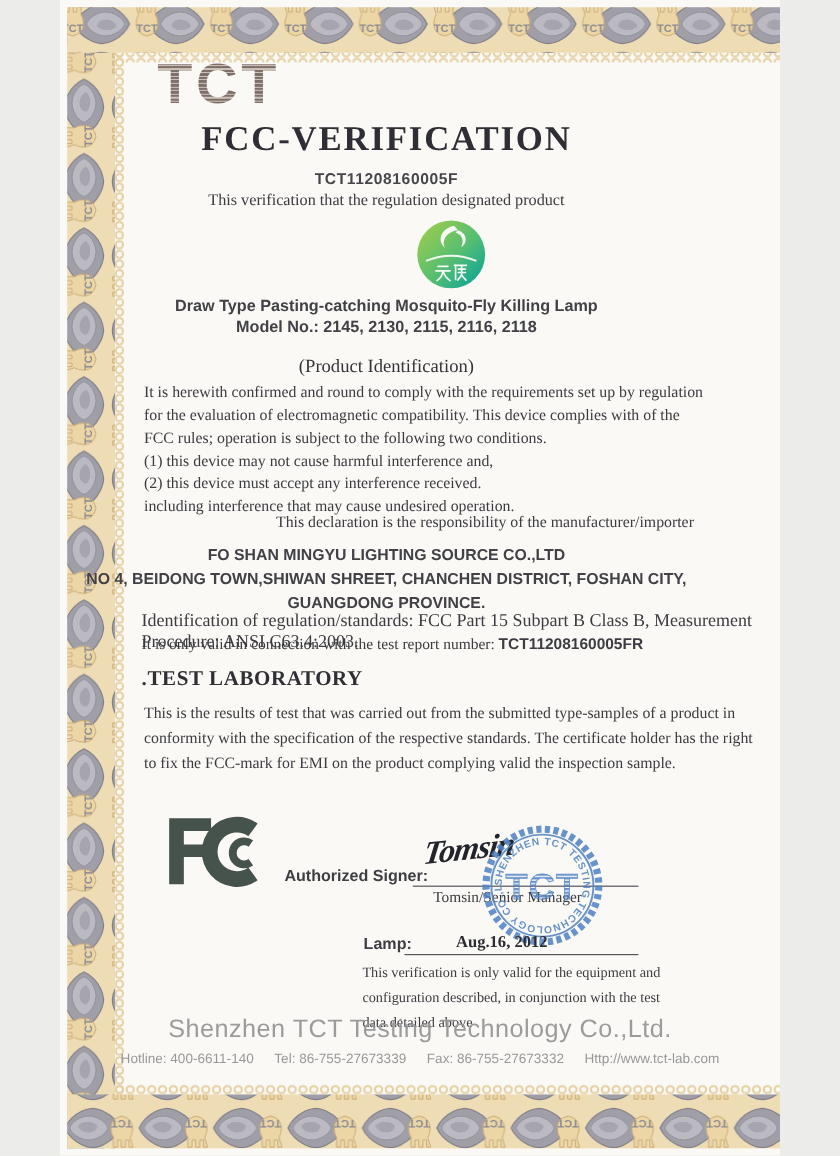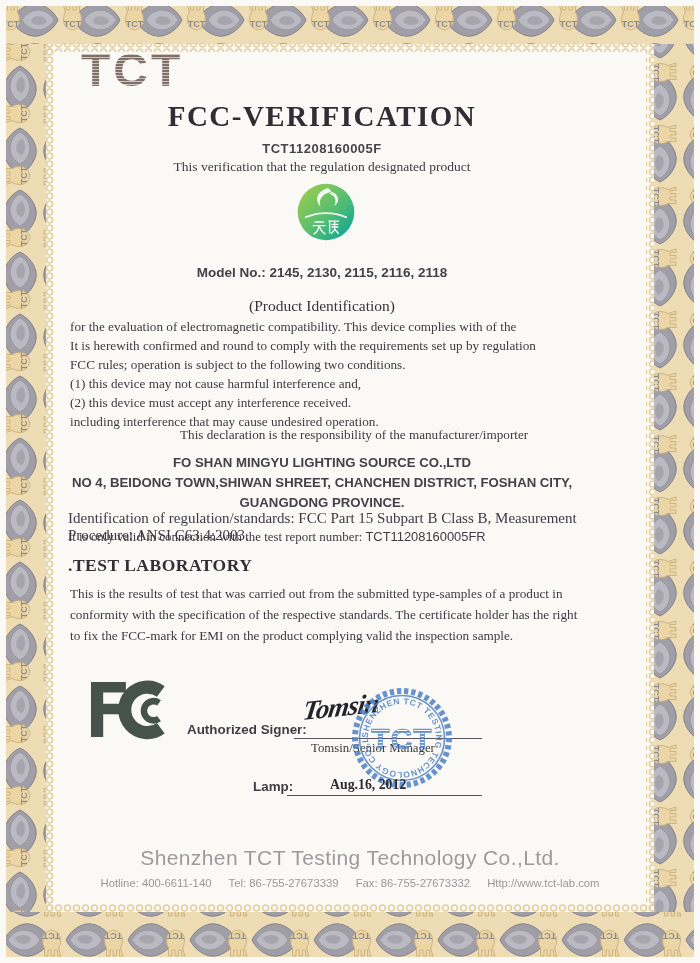--- a/index.html
+++ b/index.html
@@ -1,17 +1,17 @@
 <!DOCTYPE html>
 <html><head>
 <meta charset="utf-8">
 <style>
   html,body { margin:0; padding:0; background:#ececea; }
   .page {
-    position:relative; width:700px; height:963px; margin:0 auto;
+    position:relative; width:600px; height:963px; margin:0 auto;
     background:#fbf9f5; overflow:hidden;
     font-family:"Liberation Serif","DejaVu Serif",serif; color:#3b3b41;
   }
   .abs { position:absolute; }
   .center { position:absolute; left:0; right:56px; text-align:center; }
   .centerf { position:absolute; left:0; right:0; text-align:center; }
 
   .border-svg { position:absolute; left:0; top:0; }
 
   .tct-logo {
@@ -44,21 +44,21 @@
   .decl { left:70px; top:317px; font-size:13.2px; line-height:19px; }
   .resp-line { left:180px; top:427px; font-size:13.2px; }
 
   .mfr { font-family:"Liberation Sans",sans-serif; font-weight:bold; font-size:13.2px; color:#414147; }
   .mfr-name { top:455px; }
   .addr1 { top:475px; }
   .addr2 { top:495px; }
 
   .std-line { left:68px; top:510px; width:575px; font-size:15px; }
   .report-line { left:68px; top:529px; font-size:12.9px; }
-  .report-number { font-family:"Liberation Sans",sans-serif; font-weight:normal; font-size:12.9px; color:#3c3c42; }
+  .report-number { font-family:"Liberation Sans",sans-serif; font-weight:bold; font-size:12.9px; color:#3c3c42; }
 
   .tl-head { left:68px; top:555px; font-weight:bold; font-size:17.5px; letter-spacing:.5px; color:#2f2f35; }
   .tl-body { left:70px; top:583px; font-size:13.2px; line-height:21px; }
 
   .fcc-logo { left:84px; top:674px; }
 
   .auth-label, .date-label {
     font-family:"Liberation Sans",sans-serif; font-weight:bold; font-size:13.4px; color:#3e3e44;
   }
   .auth-label { left:187px; top:722px; }
@@ -159,26 +159,27 @@
           <path d="M38 44 V57"></path>
         <path d="M40.5 47.5 H47"></path>
           <path d="M40.5 50.5 H47"></path>
         <path d="M43.5 45 V53"></path>
         <path d="M43.5 53 L40 57.5"></path>
           <path d="M43.5 53 L47.5 57.5"></path>
       </g>
     </svg>
   </div>
 
+  <div class="center product-name">Draw Type Pasting-catching Mosquito-Fly Killing Lamp</div>
   <div class="center model-line">Model No.: 2145, 2130, 2115, 2116, 2118</div>
   <div class="center prod-id">(Product Identification)</div>
 
   <div class="abs decl">
+    <div>It is herewith confirmed and round to comply with the requirements set up by regulation</div>
     <div>for the evaluation of electromagnetic compatibility. This device complies with of the</div>
-    <div>It is herewith confirmed and round to comply with the requirements set up by regulation</div>
     <div>FCC rules; operation is subject to the following two conditions.</div>
     <div>(1)  this device may not cause harmful interference and,</div>
     <div>(2)  this device must accept any interference received.</div>
     <div>including interference that may cause undesired operation.</div>
   </div>
   <div class="abs resp-line">This declaration is the responsibility of the manufacturer/importer</div>
 
   <div class="center mfr mfr-name">FO SHAN MINGYU LIGHTING SOURCE CO.,LTD</div>
   <div class="center mfr addr1">NO 4, BEIDONG TOWN,SHIWAN SHREET, CHANCHEN DISTRICT, FOSHAN CITY,</div>
   <div class="center mfr addr2">GUANGDONG PROVINCE.</div>
@@ -224,20 +225,25 @@
         <textPath href="#stampArc">SHENZHEN TCT TESTING TECHNOLOGY CO.,LTD</textPath>
       </text>
       <text x="52" y="63" text-anchor="middle" font-size="30" font-weight="bold" font-family="Liberation Sans, sans-serif" fill="url(#stripeB)" stroke="#4f83c4" stroke-width=".7" letter-spacing="1">TCT</text>
     </svg>
   </div>
 
   <div class="abs date-label">Lamp:</div>
   <div class="abs date-line"></div>
   <div class="abs date-value">Aug.16, 2012</div>
 
+  <div class="abs note">
+    <div>This verification is only valid for the equipment and</div>
+    <div>configuration described, in conjunction with the test</div>
+    <div>data detailed above</div>
+  </div>
 
   <div class="centerf footer-co">Shenzhen TCT Testing Technology Co.,Ltd.</div>
   <div class="centerf footer-contact">
     <span>Hotline: 400-6611-140</span>
     <span>Tel: 86-755-27673339</span>
     <span>Fax: 86-755-27673332</span>
     <span>Http://www.tct-lab.com</span>
   </div>
 
 </div>

